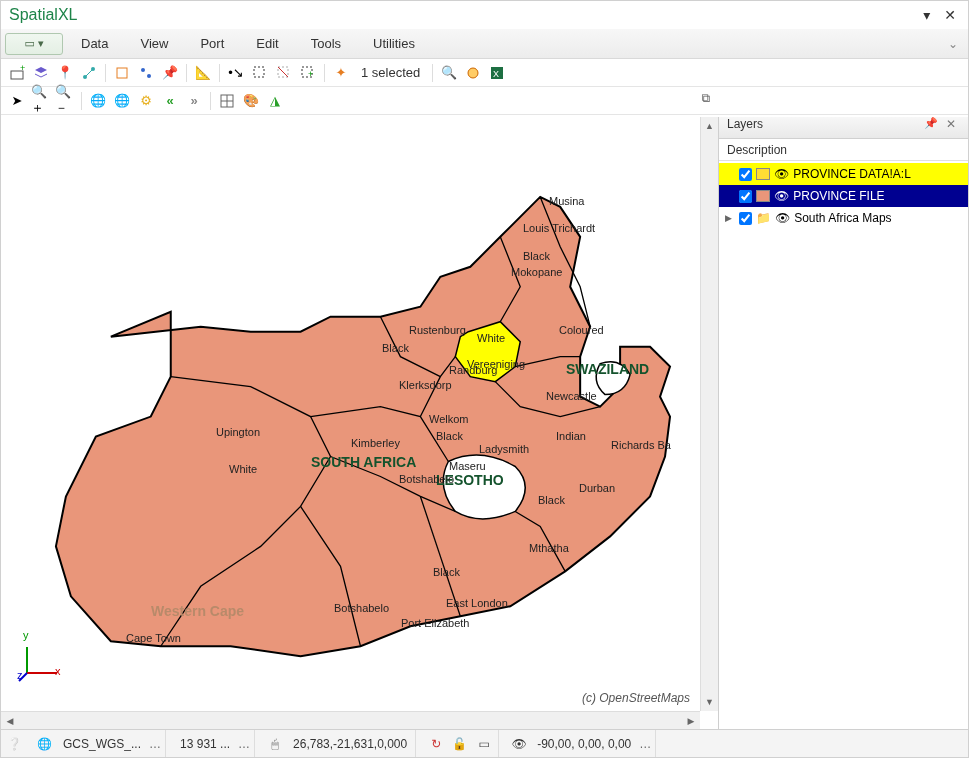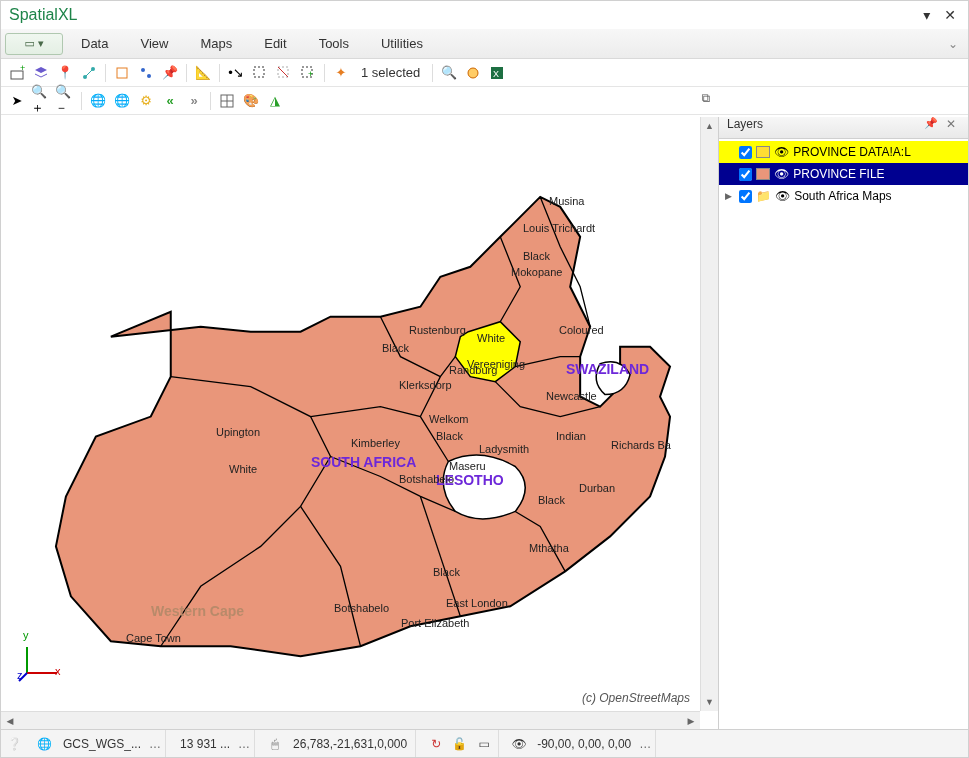--- a/index.html
+++ b/index.html
@@ -57,39 +57,39 @@
   .statusbar .sb-dots { color:#666; cursor:pointer; }
 
   .axis-widget { position:absolute; left:16px; bottom:44px; font-size:11px; }
   .axis-widget .yl { color:#090; position:absolute; left:6px; top:-14px;}
   .axis-widget .xl { color:#c00; position:absolute; left:38px; top:22px;}
   .axis-widget .zl { color:#00c; position:absolute; left:0px; top:26px;}
 
   .attribution { position:absolute; right:28px; bottom:24px; font-size:12px; color:#555; font-style:italic; }
 
   .map-label { position:absolute; font-size:11px; color:#222; white-space:nowrap; pointer-events:none; }
-  .map-label.big { font-size:14px; font-weight:bold; color:#6d28d9; }
+  .map-label.big { font-size:14px; font-weight:bold; color:#14532d; }
   .map-label.prov { font-size:14px; font-weight:bold; color:#b88a6a; }
 </style>
 </head>
 <body>
 
 <div class="titlebar">
   <span class="title">SpatialXL</span>
   <div class="window-ctrls">
     <span class="wc">▾</span>
     <span class="wc">✕</span>
   </div>
 </div>
 
 <div class="menubar">
   <div class="dropdown-glyph">▭ ▾</div>
   <div class="menuitem">Data</div>
   <div class="menuitem">View</div>
-  <div class="menuitem">Maps</div>
+  <div class="menuitem">Port</div>
   <div class="menuitem">Edit</div>
   <div class="menuitem">Tools</div>
   <div class="menuitem">Utilities</div>
   <div class="chevron">⌄</div>
 </div>
 
 <div class="toolbar1">
   <span class="tb-btn">
       <svg width="16" height="16">
         <rect x="2" y="6" width="12" height="8" fill="#fff" stroke="#555"></rect>
@@ -279,20 +279,21 @@
       <div class="arrow">▶</div>
     </div>
   </div>
 
   <div class="layers-panel">
     <div class="layers-header">
       <span>Layers</span>
       <span class="pin">📌</span>
       <span class="x">✕</span>
     </div>
+    <div class="layers-desc">Description</div>
     <div class="layers-body">
       <div class="layer-row indent hl">
         <input type="checkbox" class="cbx" checked="" style="">
         <span class="swatch" style="background:#ffdd33;"></span>
         <span class="eye">👁</span>
         <span>PROVINCE DATA!A:L</span>
       </div>
       <div class="layer-row indent sel">
         <input type="checkbox" class="cbx" checked="" style="">
         <span class="swatch" style="background:#e9967a;"></span>

